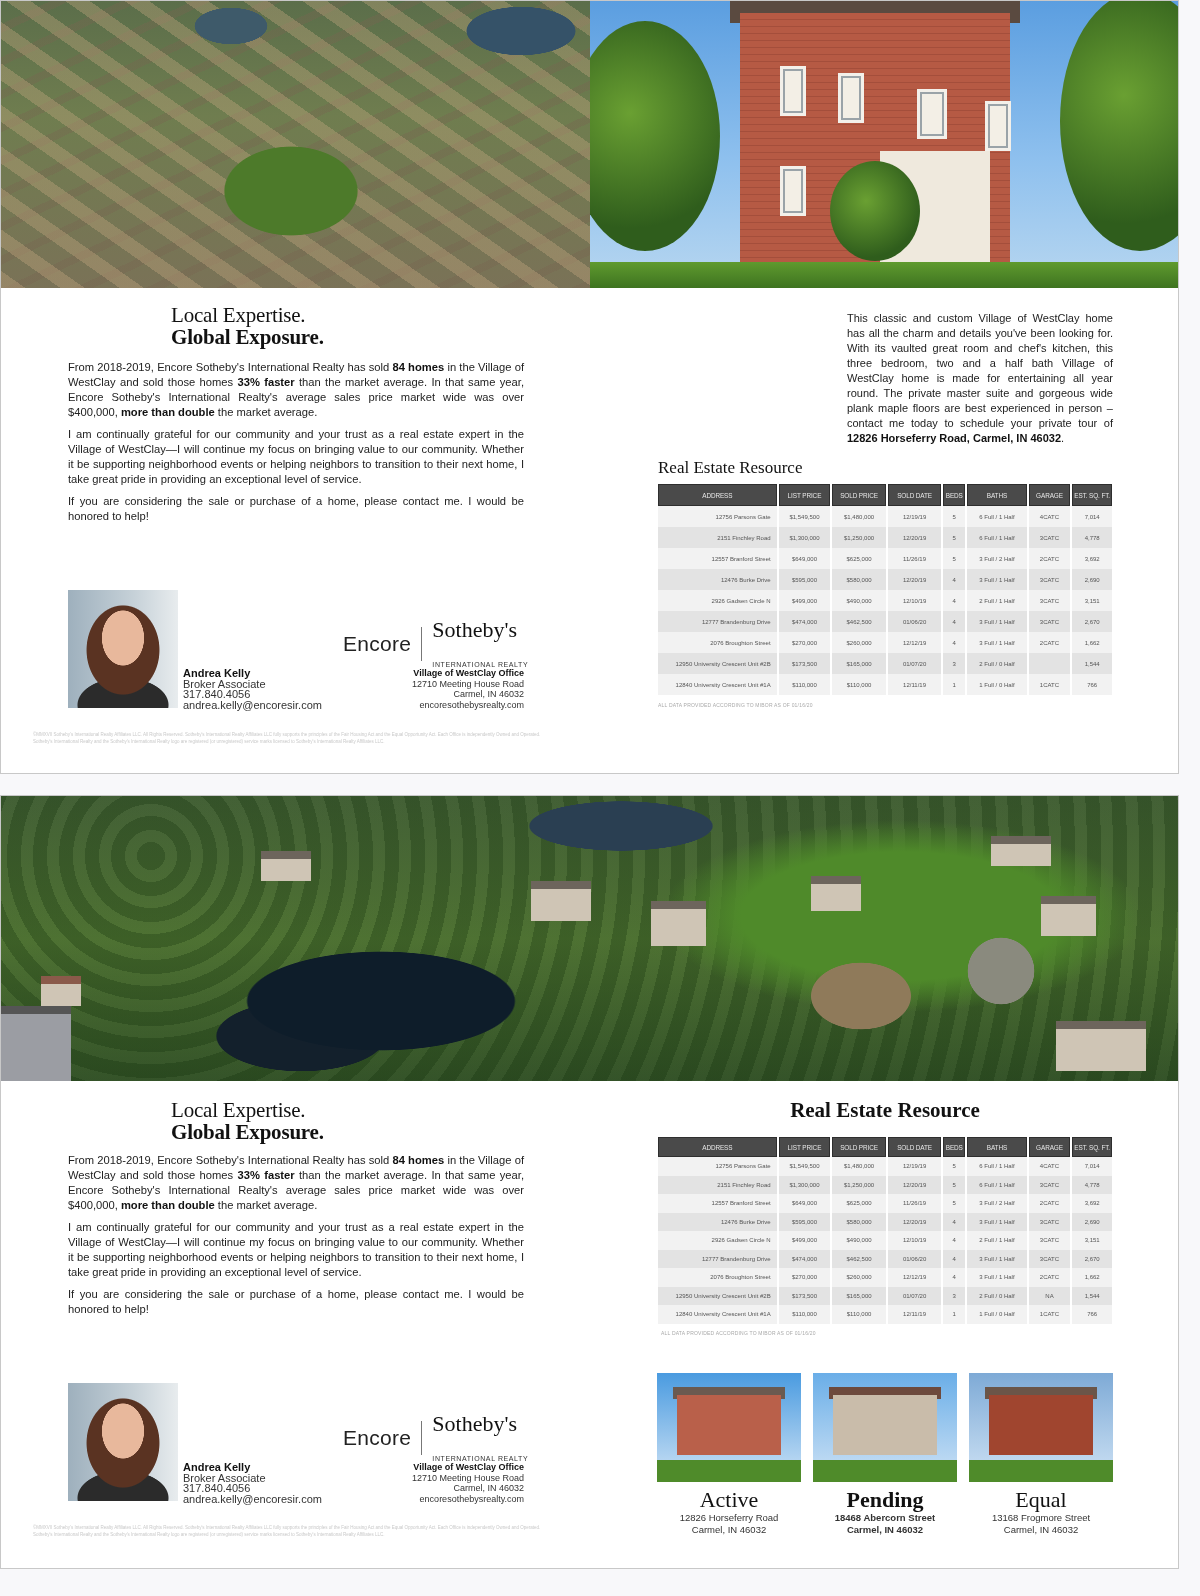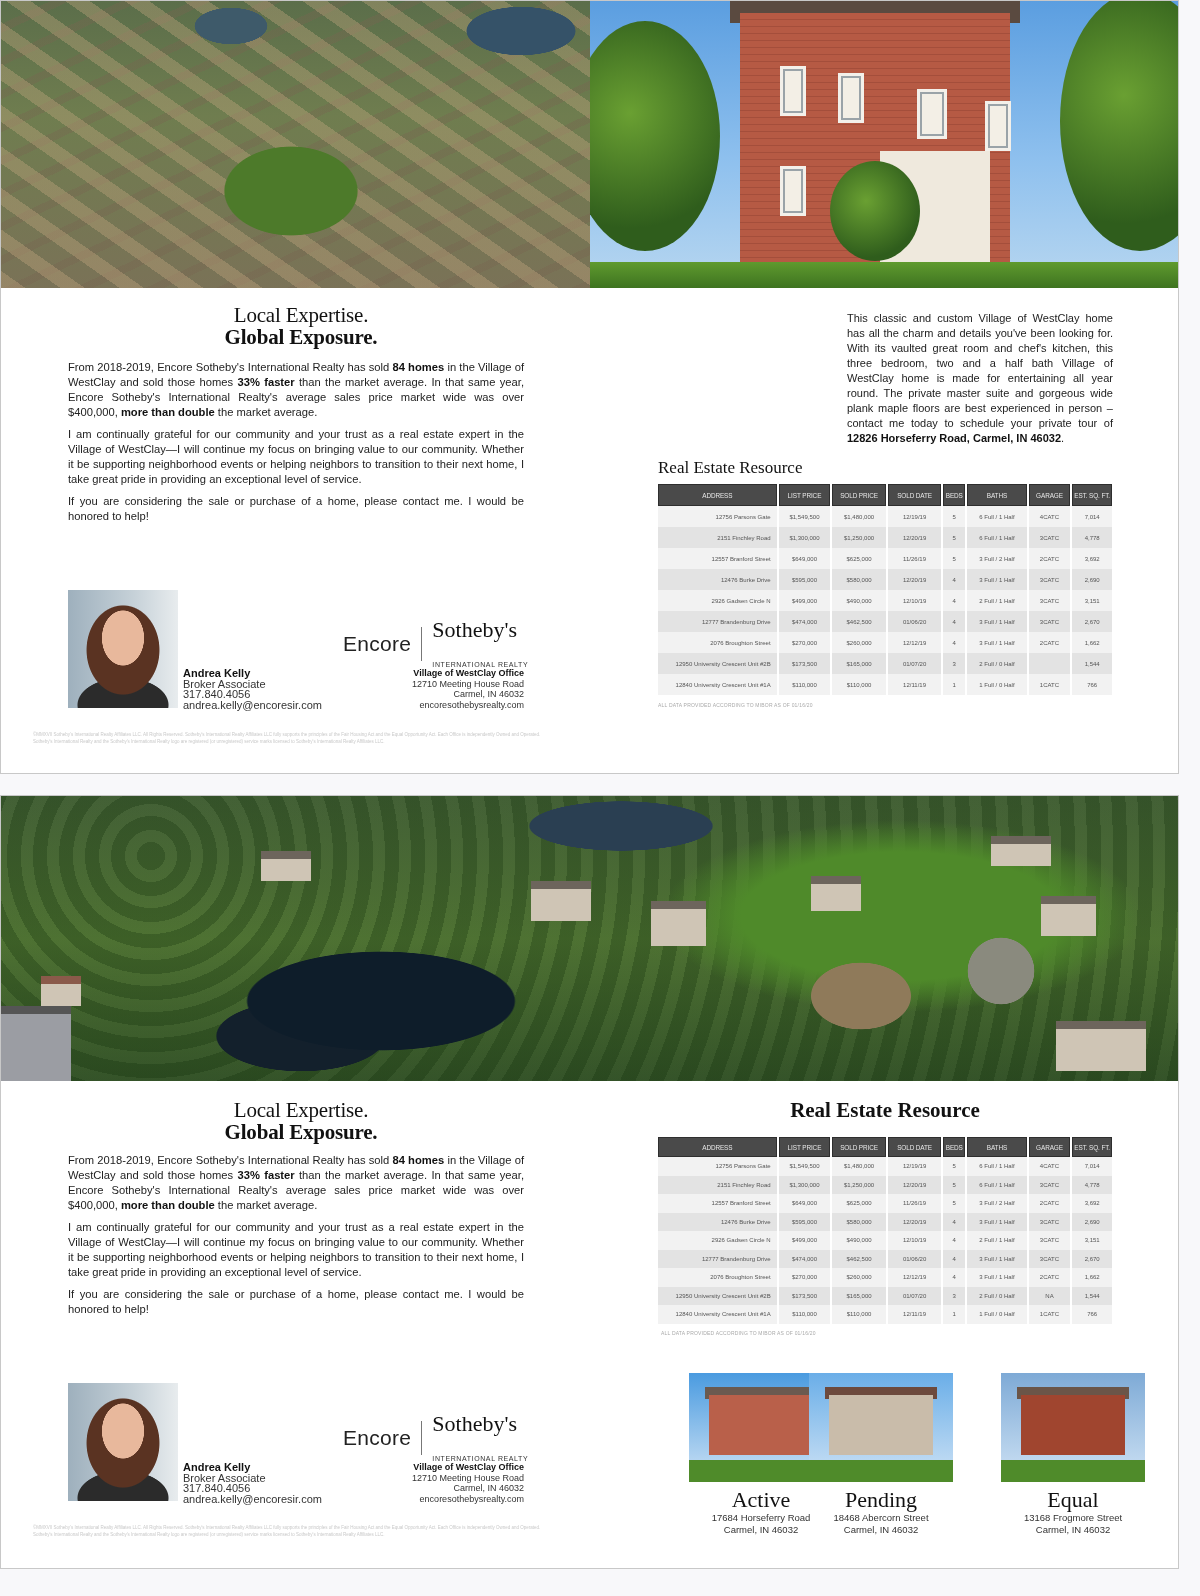--- a/index.html
+++ b/index.html
@@ -33,21 +33,21 @@
     background:
       radial-gradient(ellipse 190px 70px at 380px 205px, #0e1d2a 0 70%, transparent 71%),
       radial-gradient(ellipse 120px 50px at 300px 240px, #13202c 0 70%, transparent 71%),
       radial-gradient(ellipse 130px 35px at 620px 30px, #2a3f52 0 70%, transparent 71%),
       radial-gradient(circle 60px at 1000px 175px, #8a8a7e 0 55%, transparent 56%),
       radial-gradient(ellipse 90px 60px at 860px 200px, #8f7a5a 0 55%, transparent 56%),
       radial-gradient(ellipse 400px 160px at 900px 120px, #4f8a2a 0 40%, transparent 60%),
       repeating-radial-gradient(circle at 150px 60px, rgba(40,70,25,.4) 0 14px, rgba(90,120,60,.2) 14px 26px),
       linear-gradient(180deg, #3d5a34 0%, #4b7030 50%, #2b4a24 100%); }
   .house-blob { position: absolute; background: #cfc5b5; border-top: 8px solid #6d655c; }
-  .heading-center { position: absolute; text-align: center; font-family: "Liberation Serif", serif; font-size: 21px; line-height: 22px; color: #111; letter-spacing: -0.2px; }
+  .heading-center { position: absolute; text-align: left; font-family: "Liberation Serif", serif; font-size: 21px; line-height: 22px; color: #111; letter-spacing: -0.2px; }
   .body-text { position: absolute; font-size: 11.2px; line-height: 15px; color: #222; text-align: justify; }
   .body-text p { margin-bottom: 7px; }
   .body-text b { font-weight: bold; color: #111; }
 
   .agent-photo { position: absolute; width: 110px; height: 118px;
     background:
       radial-gradient(ellipse 26px 34px at 55px 48px, #e8b89c 0 80%, transparent 82%),
       radial-gradient(ellipse 45px 55px at 55px 60px, #5a3322 0 80%, transparent 82%),
       radial-gradient(ellipse 50px 30px at 55px 115px, #2b2b2b 0 90%, transparent 92%),
       linear-gradient(90deg, #9eb0bd 0%, #c6d1d8 60%, #e8ecee 100%); }
@@ -70,21 +70,21 @@
   .re-table th { background: #4a4a4a; color: #e8e8e8; font-weight: normal; font-size: 6.4px; height: 22px; text-align: center; border: 1px solid #2e2e2e; letter-spacing: -0.1px; }
   .re-table td { text-align: center; height: 21px; }
   .re-table td.addr { text-align: right; padding-right: 6px; }
   .re-table tr:nth-child(odd) td { background: #f2f2f2; }
   .re-table tr:nth-child(even) td { background: #e3e3e3; }
   .table-note { position: absolute; font-size: 5px; color: #aaa; letter-spacing: 0.2px; }
 
   .subheading { position: absolute; font-family: "Liberation Serif", serif; color: #111; }
 
   
-  .listing { position: absolute; width: 144px; text-align: center; margin-left: 32px; }
+  .listing { position: absolute; width: 144px; text-align: center; }
   .listing .thumb { width: 144px; height: 109px; position: relative; overflow: hidden; }
   .listing .status { font-family: "Liberation Serif", serif; font-size: 22px; color: #111; margin-top: 6px; line-height: 24px; }
   .listing .addr { font-size: 9.5px; line-height: 12px; color: #333; }
   .thumb .mini-house { position: absolute; left: 20px; top: 22px; width: 104px; height: 60px; }
   .thumb .mini-roof { position: absolute; left: 16px; top: 14px; width: 112px; height: 12px; }
   .thumb .mini-lawn { position: absolute; left: 0; bottom: 0; width: 100%; height: 22px; background: #4f8b2a; }
 </style>
 </head>
 <body>
 
@@ -420,24 +420,24 @@
   <div class="table-note" style="left:660px;top:534px;">ALL DATA PROVIDED ACCORDING TO MIBOR AS OF 01/16/20</div>
 
   <div id="listings">
       <div class="listing" style="left: 656px; top: 577px;">
         <div class="thumb" style="background:linear-gradient(180deg,#4a9be0 0%, #cfe3f5 100%)">
           <div class="mini-roof" style="background:#6a5a50"></div>
           <div class="mini-house" style="background:#b9604a"></div>
           <div class="mini-lawn"></div>
         </div>
         <div class="status">Active</div>
-        <div class="addr">17684 Horseferry Road</div>
+        <div class="addr">12826 Horseferry Road</div>
         <div class="addr">Carmel, IN 46032</div>
       </div>
-      <div class="listing" style="left: 776px; top: 577px;">
+      <div class="listing" style="left: 812px; top: 577px; font-weight: bold;">
         <div class="thumb" style="background:linear-gradient(180deg,#6aaee8 0%, #cfe3f5 100%)">
           <div class="mini-roof" style="background:#6d4a3d"></div>
           <div class="mini-house" style="background:#c9bcaa"></div>
           <div class="mini-lawn"></div>
         </div>
         <div class="status">Pending</div>
         <div class="addr">18468 Abercorn Street</div>
         <div class="addr">Carmel, IN 46032</div>
       </div>
       <div class="listing" style="left: 968px; top: 577px;">

